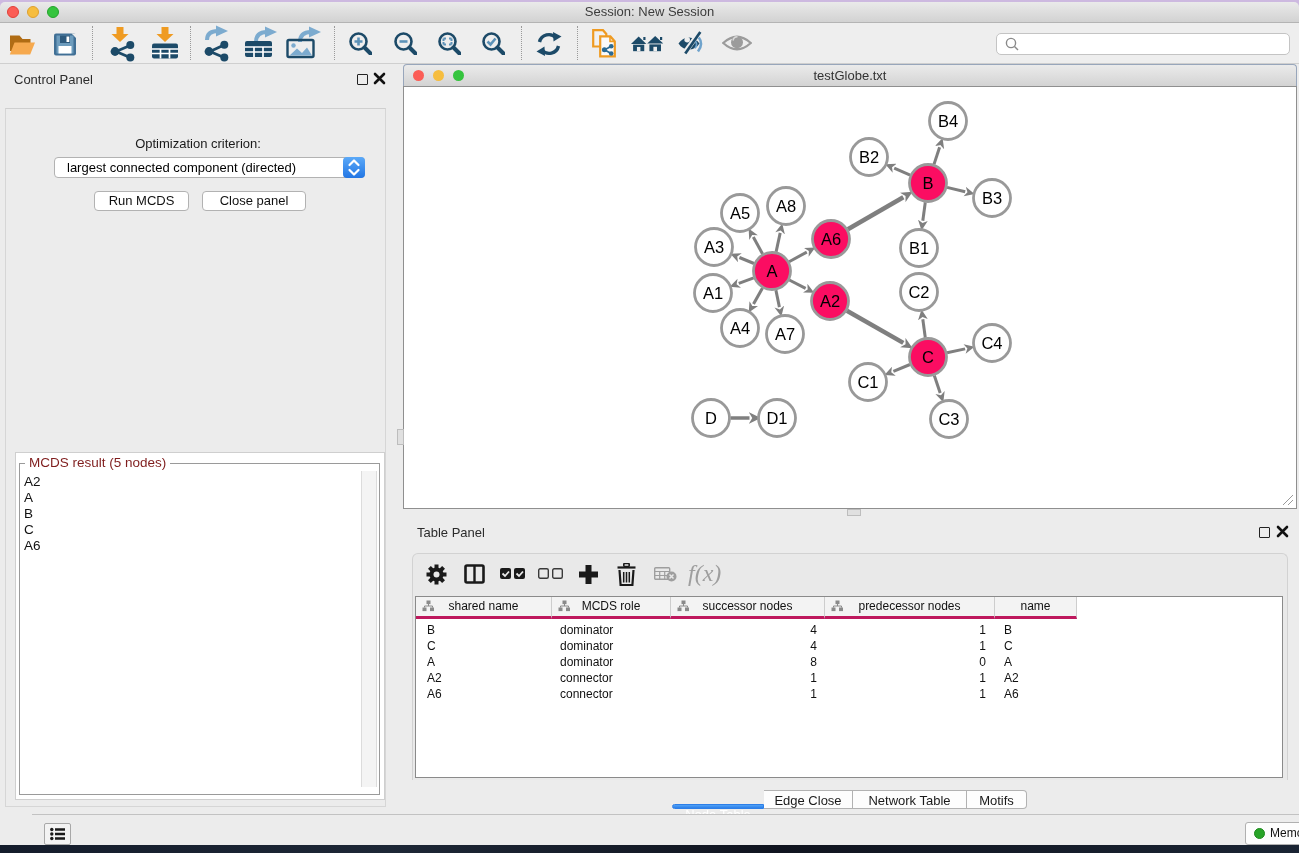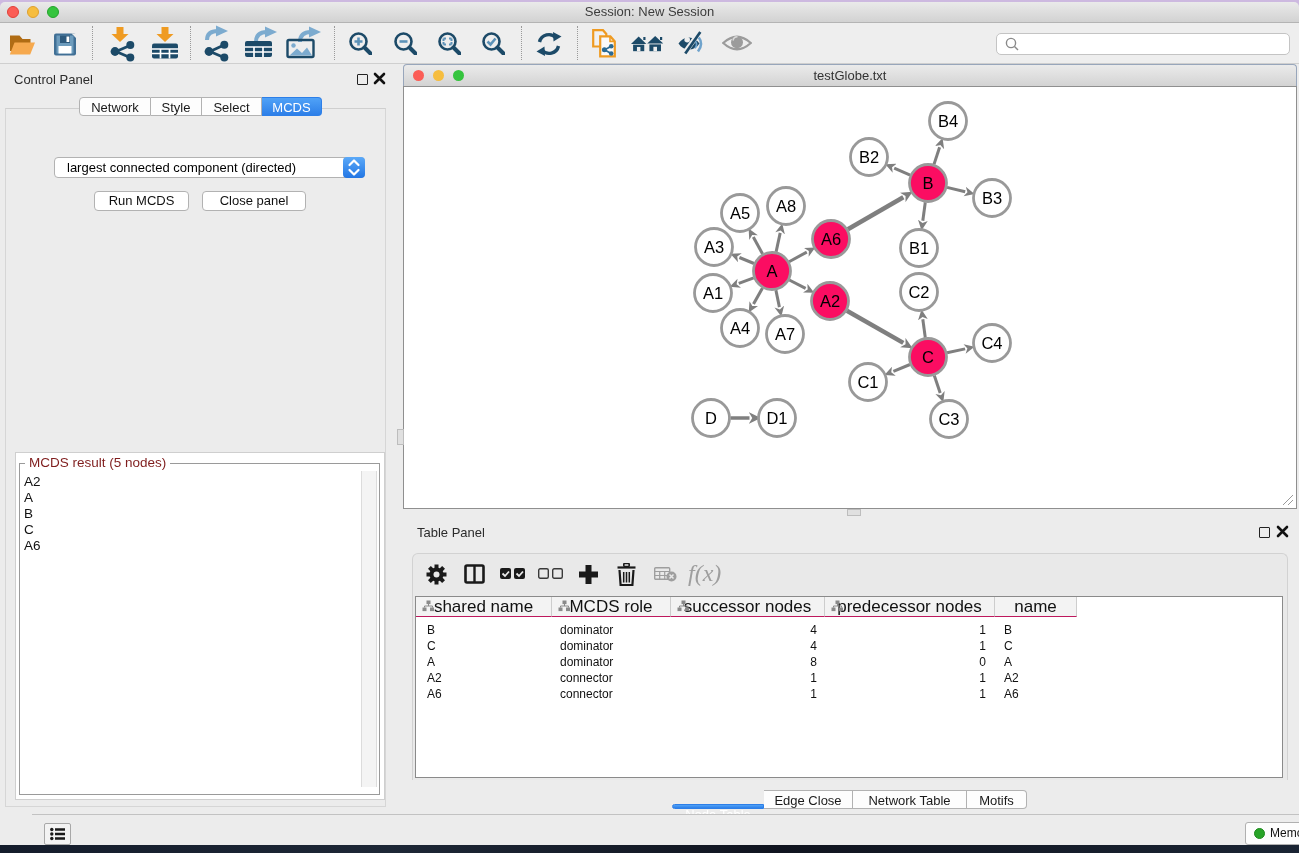--- a/index.html
+++ b/index.html
@@ -65,21 +65,21 @@
 #canvas{position:absolute;left:0;top:22px;width:892px;height:421px;background:#fff;
  border:1px solid #8f8f8f;}
 
 #tablepanel{left:397px;top:514px;width:902px;height:300px;background:#ececec;}
 #tpHead{position:absolute;left:20px;top:11px;font-size:13px;color:#2b2b2b;}
 #tpInner{position:absolute;left:15px;top:39px;width:874px;height:226px;background:#e9e9e9;
  border:1px solid #d2d2d2;border-radius:6px 6px 0 0;border-bottom:none;}
 #tbl{position:absolute;left:18px;top:82px;width:866px;height:180px;background:#fff;
  border:1px solid #8a8a8a;}
 .th{position:absolute;top:0;height:19px;background:#f3f3f3;border-right:1px solid #cdcdcd;
- border-bottom:1px solid #be185d;font-size:17px;color:#111;line-height:19px;text-align:center;}
+ border-bottom:3px solid #be185d;font-size:12px;color:#111;line-height:19px;text-align:center;}
 .td{position:absolute;font-size:12px;color:#111;height:16px;line-height:16px;}
 .flt{position:absolute;width:9px;height:9px;border:1.5px solid #222;border-radius:1px;}
 </style></head>
 <body>
 <div class="abs" id="wallpaperTop"></div>
 <div class="abs" id="titlebar">
  <div class="tl" style="left:7px;background:#fb5d56;border:1px solid #e14139;box-sizing:border-box;"></div>
  <div class="tl" style="left:27px;background:#f6bd3e;border:1px solid #dfa02e;box-sizing:border-box;"></div>
  <div class="tl" style="left:47px;background:#35c43e;border:1px solid #24a32c;box-sizing:border-box;"></div>
 </div>
@@ -215,26 +215,21 @@
       </svg>
     </div>
 </div>
 <div class="abs" id="leftcol">
  <div class="abs" id="cpHead">Control Panel</div>
  <div class="flt" style="left:357px;top:10px;"></div>
  <svg class="abs" style="left:373px;top:8px" width="13" height="13" viewBox="0 0 13 13">
       <path d="M2 2 L11 11 M11 2 L2 11" stroke="#111" stroke-width="2.6" stroke-linecap="round"></path>
     </svg>
  <div class="abs" id="cpPane"></div>
- <div class="tabrow" style="left:79px;top:33px;">
-  <div class="tab first" style="width:70px;">Network</div>
-  <div class="tab" style="width:50px;">Style</div>
-  <div class="tab" style="width:59px;">Select</div>
-  <div class="tab sel last" style="width:59px;">MCDS</div>
- </div>
+ <div class="abs" id="optlabel">Optimization criterion:</div>
  <div class="abs" id="combo">
       <span class="txt">largest connected component (directed)</span>
   <div class="cap"><svg width="22" height="21" viewBox="0 0 22 21">
           <path d="M6.5 8 L11 3.5 L15.5 8" stroke="#fff" stroke-width="2.2" fill="none" stroke-linejoin="round" stroke-linecap="round"></path>
           <path d="M6.5 13 L11 17.5 L15.5 13" stroke="#fff" stroke-width="2.2" fill="none" stroke-linejoin="round" stroke-linecap="round"></path>
         </svg></div>
  </div>
  <div class="btn" style="left:94px;top:127px;width:93px;">Run MCDS</div>
  <div class="btn" style="left:202px;top:127px;width:102px;">Close panel</div>
  <div class="abs" id="resultOuter">

